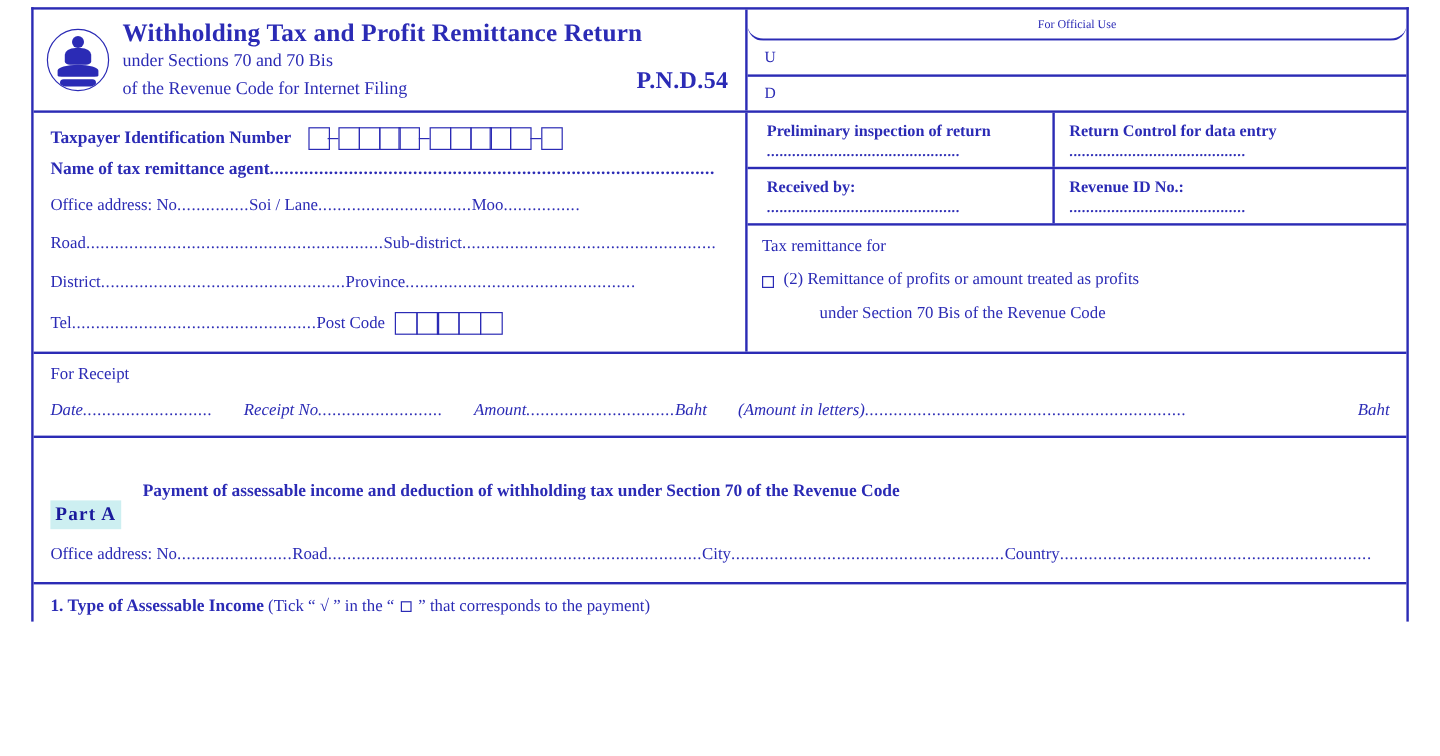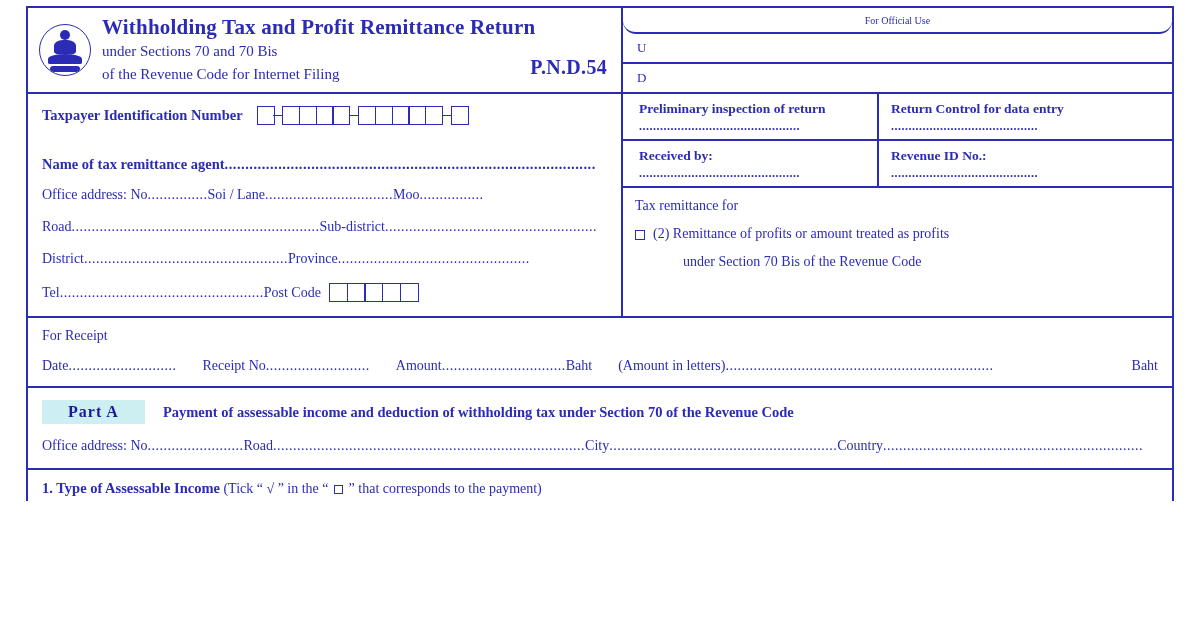--- a/index.html
+++ b/index.html
@@ -166,21 +166,21 @@
     margin: 0 0px;
   }
   .dots {
     flex: 1;
     overflow: hidden;
     white-space: nowrap;
     font-weight: bold;
     letter-spacing: .5px;
   }
   .name-line {
-    margin-top: 31px;
+    margin-top: 8px;
   }
   .addr-block {
     padding: 4px 14px 10px 14px;
     font-size: 14px;
   }
   .addr-row {
     display: flex;
     align-items: center;
     white-space: nowrap;
     margin-bottom: 16px;
@@ -247,39 +247,41 @@
   
   .receipt {
     padding: 10px 14px 12px 14px;
     font-size: 14px;
   }
   .receipt-title { margin-bottom: 14px; }
   .receipt-row {
     display: flex;
     align-items: center;
     white-space: nowrap;
+    font-style: italic;
   }
   .gap { width: 26px; flex: none; }
 
   
   .parta {
     padding: 12px 14px 12px 14px;
   }
   .parta-head {
     display: flex;
     align-items: center;
     margin-bottom: 14px;
   }
   .part-badge {
     background: #cdeff1;
     color: #1a1a9c;
     font-weight: bold;
     font-size: 16px;
-    padding: 3px 26px;
+    padding: 3px 4px;
     letter-spacing: 1px;
+    margin-top: 40px;
   }
   .parta-head-text {
     font-size: 14.5px;
     font-weight: bold;
     margin-left: 18px;
   }
   .parta-row {
     display: flex;
     align-items: center;
     white-space: nowrap;

